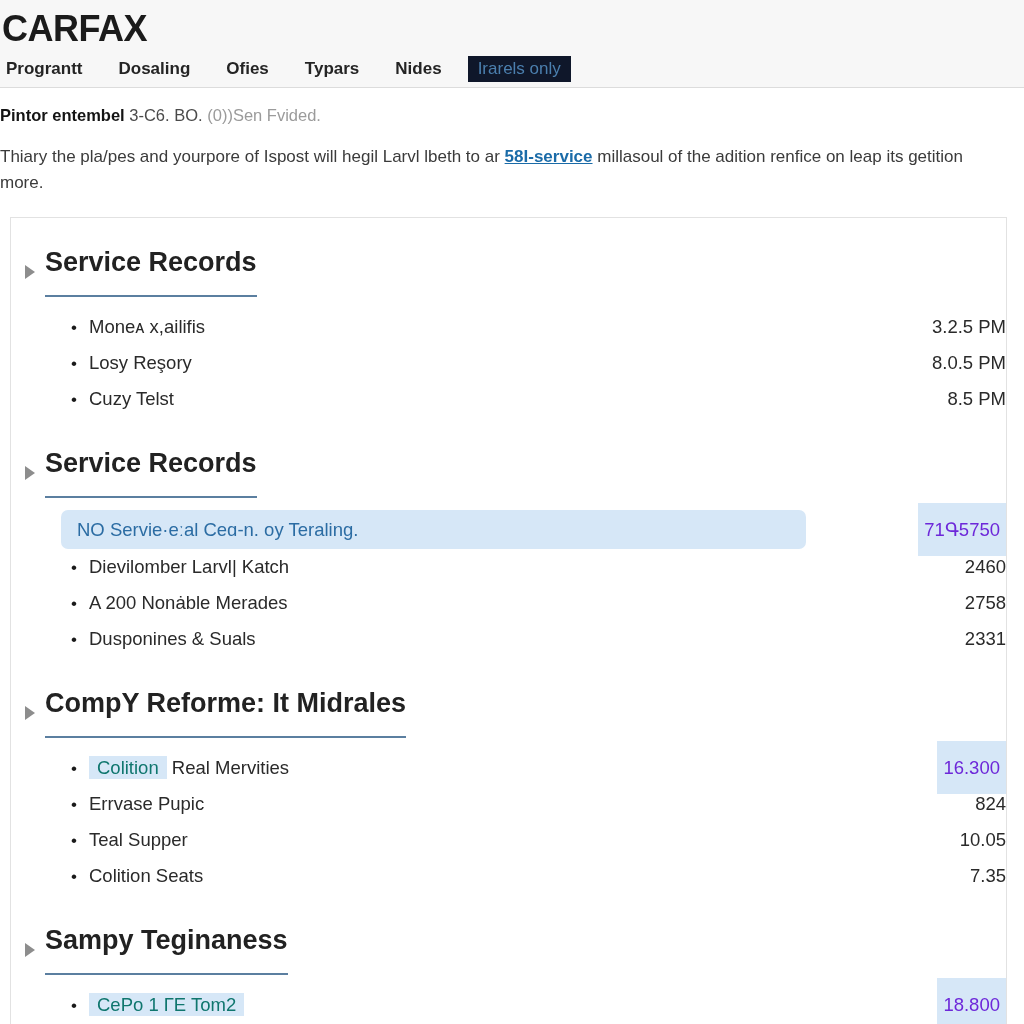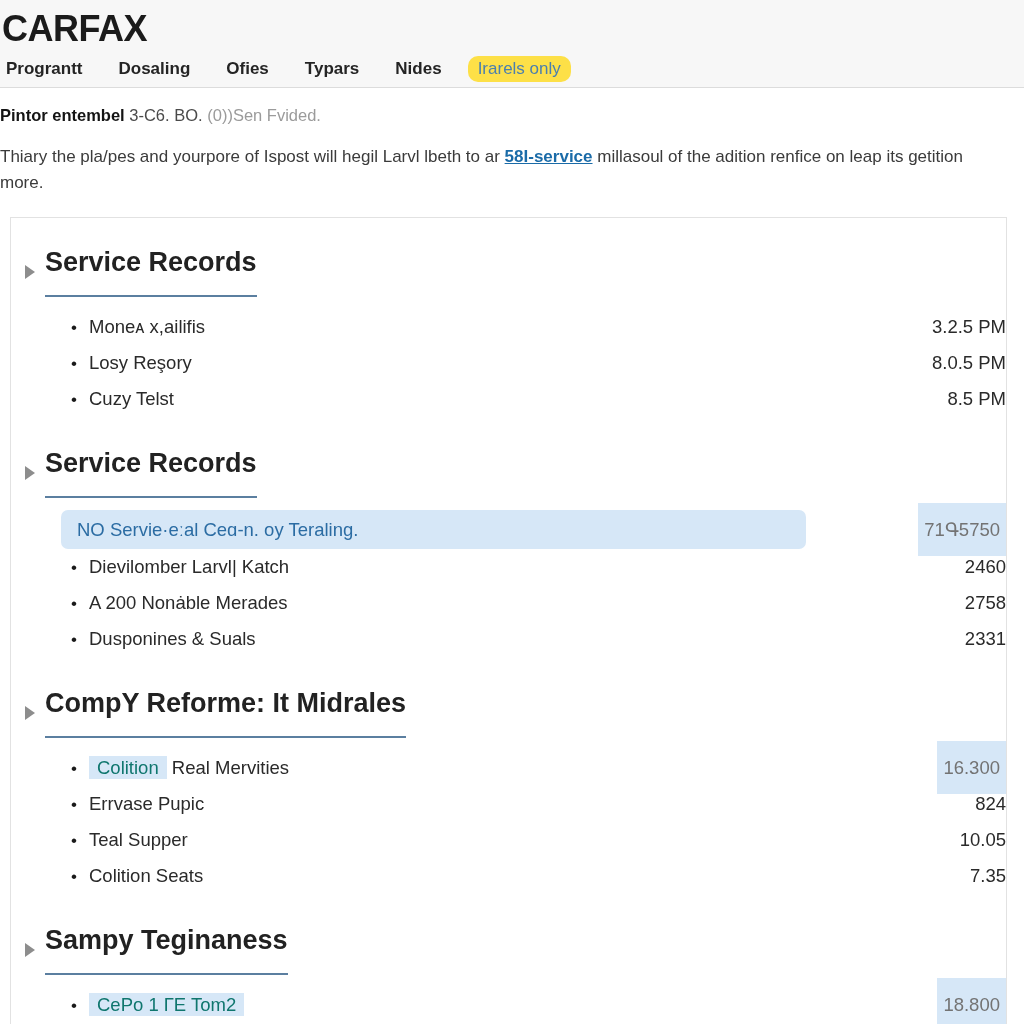--- a/index.html
+++ b/index.html
@@ -43,24 +43,23 @@
     font-size: 17px;
     font-weight: bold;
     color: #242424;
     padding: 3px 10px;
     margin-right: 16px;
     white-space: nowrap;
     cursor: pointer;
   }
   .nav-item:first-child { margin-left: -4px; }
   .nav-item.highlight {
-    background: #fde047;
+    background: #0f172a;
     color: #4b7fae;
     font-weight: normal;
-    border-radius: 10px;
   }
 
   
   #intro {
     padding: 16px 0 0 0;
   }
   #intro-line {
     font-size: 16.5px;
     color: #4a4a4a;
     line-height: 22px;
@@ -170,21 +169,21 @@
   .row.headline .row-value {
     width: 200px;
   }
   .row .hl-text {
     background: #d6e7f7;
     color: #0f766e;
     padding: 1px 8px;
   }
   .row .hl-value {
     background: #d6e7f7;
-    color: #737373;
+    color: #6d28d9;
     padding: 16px 6px;
   }
 </style>
 </head>
 <body>
 
 <div id="site-header">
   <div id="brand-logo">CARFAX</div>
   <div id="main-nav">
       <div class="nav-item">Prograntt</div>

